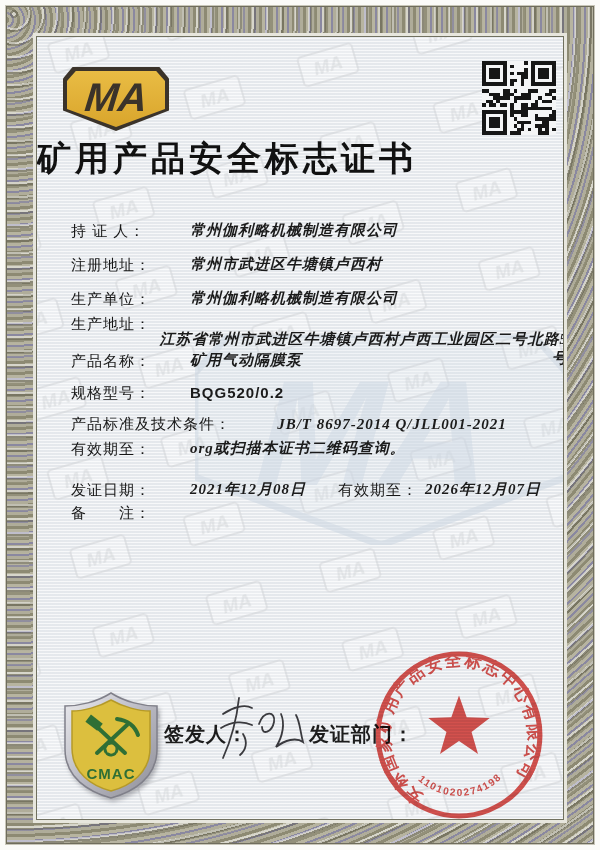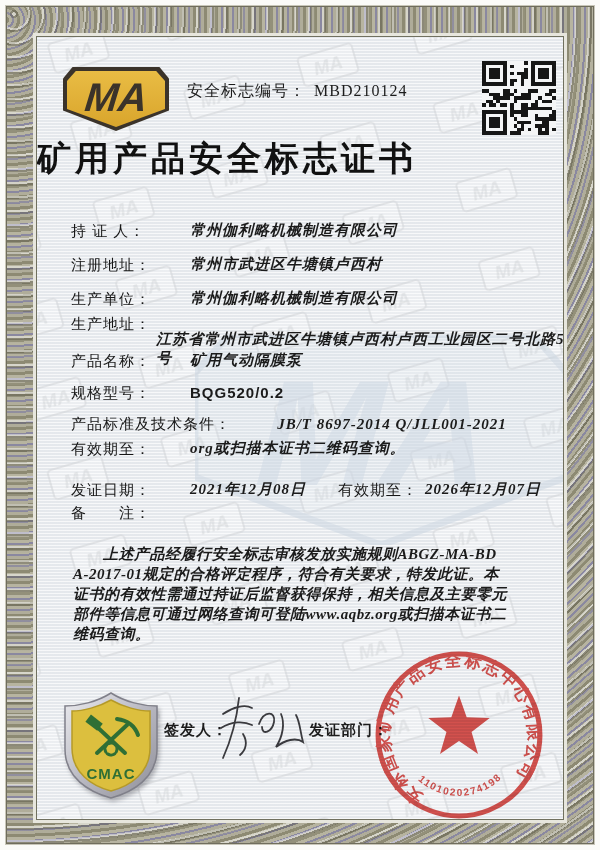--- a/index.html
+++ b/index.html
@@ -29,27 +29,27 @@
   .ma-badge-inner span{font-family:"Liberation Sans",sans-serif;font-weight:900;font-style:italic;
     font-size:40px;color:#3b332a;transform:skew(-6deg) translateY(-2px);letter-spacing:0px;}
   .certno{position:absolute;left:150px;top:44px;font-size:16px;color:#1c1c1c;letter-spacing:1px;}
   .certno .num{font-family:"Liberation Serif",serif;letter-spacing:1px;margin-left:8px;}
   .qr{position:absolute;left:445px;top:24px;width:74px;height:74px;}
   .title{position:absolute;left:0;top:99px;width:100%;text-align:left;
     font-family:"Liberation Serif",serif;font-weight:900;font-size:34px;color:#111;letter-spacing:4px;}
   
   .row{position:absolute;left:34px;font-size:15px;line-height:19px;color:#161616;white-space:nowrap;}
   .lbl{display:inline-block;color:#161616;letter-spacing:1px;}
-  .val{font-family:"Liberation Serif",serif;font-style:italic;font-weight:700;color:#1b1b1b;letter-spacing:1px;}
+  .val{font-family:"Liberation Serif",serif;font-style:italic;font-weight:700;color:#1b1b1b;letter-spacing:1px;text-align:right;}
   .val-at{position:absolute;left:119px;top:0;}
   .addr-val{position:absolute;left:85px;top:16px;width:412px;white-space:normal;}
   .statement{position:absolute;left:36px;top:507px;width:434px;font-family:"Liberation Serif",serif;
     font-style:italic;font-weight:700;font-size:15px;line-height:20px;color:#1b1b1b;
     text-indent:2em;word-break:break-all;letter-spacing:.5px;}
-  .footer-lbl{position:absolute;font-size:15px;font-weight:700;color:#1c1c1c;letter-spacing:1px;}
+  .footer-lbl{position:absolute;font-size:20px;font-weight:700;color:#1c1c1c;letter-spacing:1px;}
   .dept-date{position:absolute;left:350px;top:687px;font-size:15px;color:#161616;z-index:6;letter-spacing:.5px;}
   .cmac{position:absolute;left:22px;top:652px;width:104px;height:112px;filter:drop-shadow(2px 3px 2px rgba(60,60,70,.35));}
   .sig{position:absolute;left:178px;top:655px;width:100px;height:78px;z-index:3;}
   .stamp{position:absolute;left:334px;top:610px;width:176px;height:176px;z-index:5;opacity:.9;mix-blend-mode:multiply;}
 </style>
 </head>
 <body>
 
 <div class="sheet">
   <div class="frame"></div>
@@ -72,23 +72,20 @@
       <polygon points="34,0 338,0 372,38 372,142 186,210 0,142 0,38" fill="rgba(206,217,228,0.30)" stroke="#ccd7e2" stroke-width="7"></polygon>
       <text x="186" y="150" text-anchor="middle" font-size="150" font-weight="900" font-style="italic" fill="#cdd8e4" font-family="Liberation Sans, sans-serif" transform="skewX(-4)">MA</text>
     </svg>
 
     <div class="ma-badge">
       <div class="ma-badge-inner">
         <span>MA</span>
       </div>
     </div>
 
-    <div class="certno">
-      <span>安全标志编号：</span><span class="num">MBD210124</span>
-    </div>
 
     <svg class="qr" viewBox="0 0 21 21" shape-rendering="crispEdges">
       <rect width="21" height="21" fill="#f4f5f6"></rect>
       <g fill="#161616">
         <rect x="0" y="0" width="7" height="7"></rect>
           <rect x="1" y="1" width="5" height="5" fill="#f4f5f6"></rect>
           <rect x="2" y="2" width="3" height="3"></rect>
         <rect x="14" y="0" width="7" height="7"></rect>
           <rect x="15" y="1" width="5" height="5" fill="#f4f5f6"></rect>
           <rect x="16" y="2" width="3" height="3"></rect>
@@ -256,21 +253,20 @@
     <div class="row" style="top:443px">
       <span class="lbl">发证日期：</span>
       <span class="val" style="position:absolute;left:119px;top:0">2021年12月08日</span>
       <span class="lbl" style="position:absolute;left:267px;top:0">有效期至：</span>
       <span class="val" style="position:absolute;left:354px;top:0">2026年12月07日</span>
     </div>
     <div class="row" style="top:466px">
       <span class="lbl">备　　注：</span>
     </div>
 
-    <div class="statement">上述产品经履行安全标志审核发放实施规则ABGZ-MA-BDA-2017-01规定的合格评定程序，符合有关要求，特发此证。本证书的有效性需通过持证后监督获得保持，相关信息及主要零元部件等信息可通过网络查询可登陆www.aqbz.org或扫描本证书二维码查询。</div>
 
     <svg class="cmac" viewBox="0 0 104 108">
       <defs>
         <linearGradient id="silv" x1="0" y1="0" x2="1" y2="1">
           <stop offset="0" stop-color="#ececf0"></stop>
             <stop offset=".5" stop-color="#b9b9c2"></stop>
             <stop offset="1" stop-color="#8f8f98"></stop>
         </linearGradient>
       </defs>
       <path d="M52,2 C66,11 84,15 98,15 L98,58 C98,87 74,101 52,107 C30,101 6,87 6,58 L6,15 C20,15 38,11 52,2 Z" fill="url(#silv)" stroke="#80808a" stroke-width="1.5"></path>

